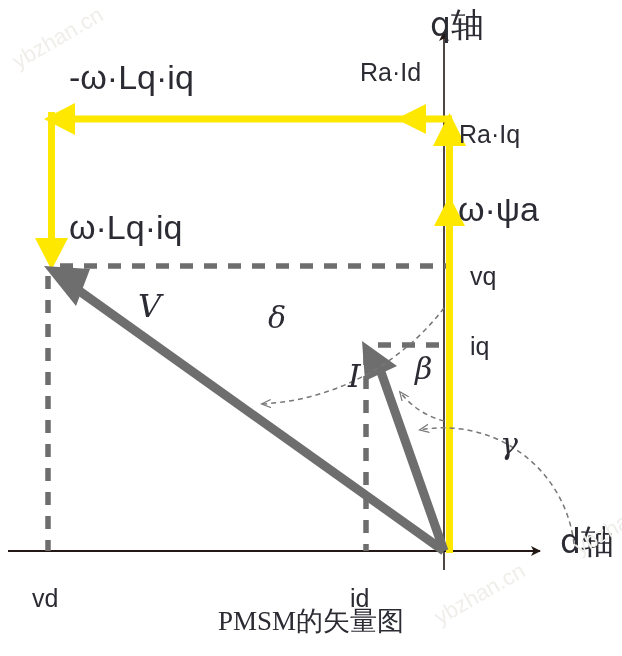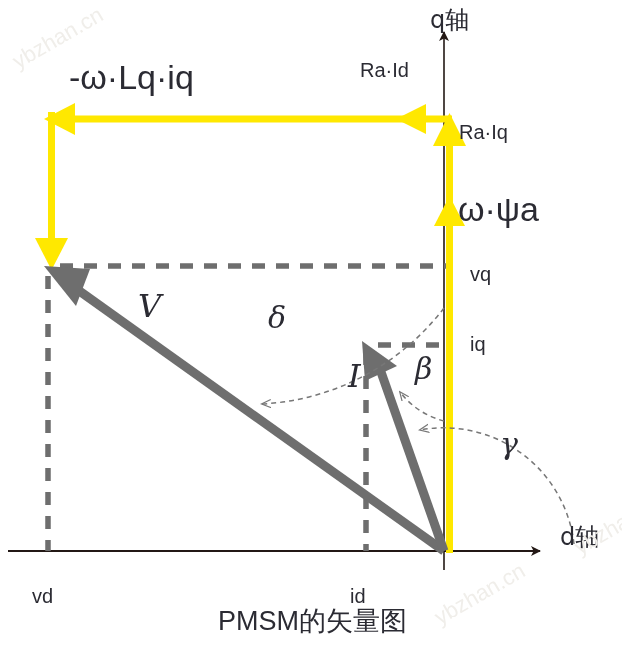--- a/index.html
+++ b/index.html
@@ -25,38 +25,38 @@
     height: 656px;
   }
   .lbl {
     position: absolute;
     color: #2b2b33;
     white-space: nowrap;
     line-height: 1;
   }
   .lbl-plain {
     font-family: "Liberation Sans", sans-serif;
-    font-size: 20px;
+    font-size: 25px;
   }
   .lbl-cjk {
     font-family: "DejaVu Sans", sans-serif;
-    font-size: 24px;
+    font-size: 33px;
   }
   .lbl-math {
     font-family: "DejaVu Serif", serif;
     font-style: italic;
     font-size: 27px;
   }
   .lbl-greek {
     font-family: "DejaVu Serif", serif;
     font-style: italic;
     font-size: 30px;
   }
   .lbl-title {
-    font-family: Liberation Sans, sans-serif;
+    font-family: Liberation Serif, serif;
     font-size: 27px;
     color: #2b2b33;
   }
   .mixed {
     font-family: "Liberation Sans", sans-serif;
     font-size: 34px;
     margin-left: 6px;
   }
   .watermark {
     position: absolute;
@@ -138,20 +138,23 @@
   </svg>
 
   <div class="lbl lbl-cjk" style="left:430px; top:8px;">q轴</div>
 
   <div class="lbl lbl-cjk" style="left:560px; top:525px;">d轴</div>
 
   <div class="lbl mixed" style="left:63px; top:60px;">
     <span>-ω·Lq·iq</span>
   </div>
 
+  <div class="lbl mixed" style="left:63px; top:210px;">
+    <span>ω·Lq·iq</span>
+  </div>
 
   <div class="lbl lbl-plain" style="left:360px; top:60px;">Ra·Id</div>
 
   <div class="lbl lbl-plain" style="left:459px; top:122px;">Ra·Iq</div>
 
   <div class="lbl mixed" style="left:452px; top:192px;">
     <span>ω·ψa</span>
   </div>
 
   <div class="lbl lbl-plain" style="left:470px; top:264px;">vq</div>

